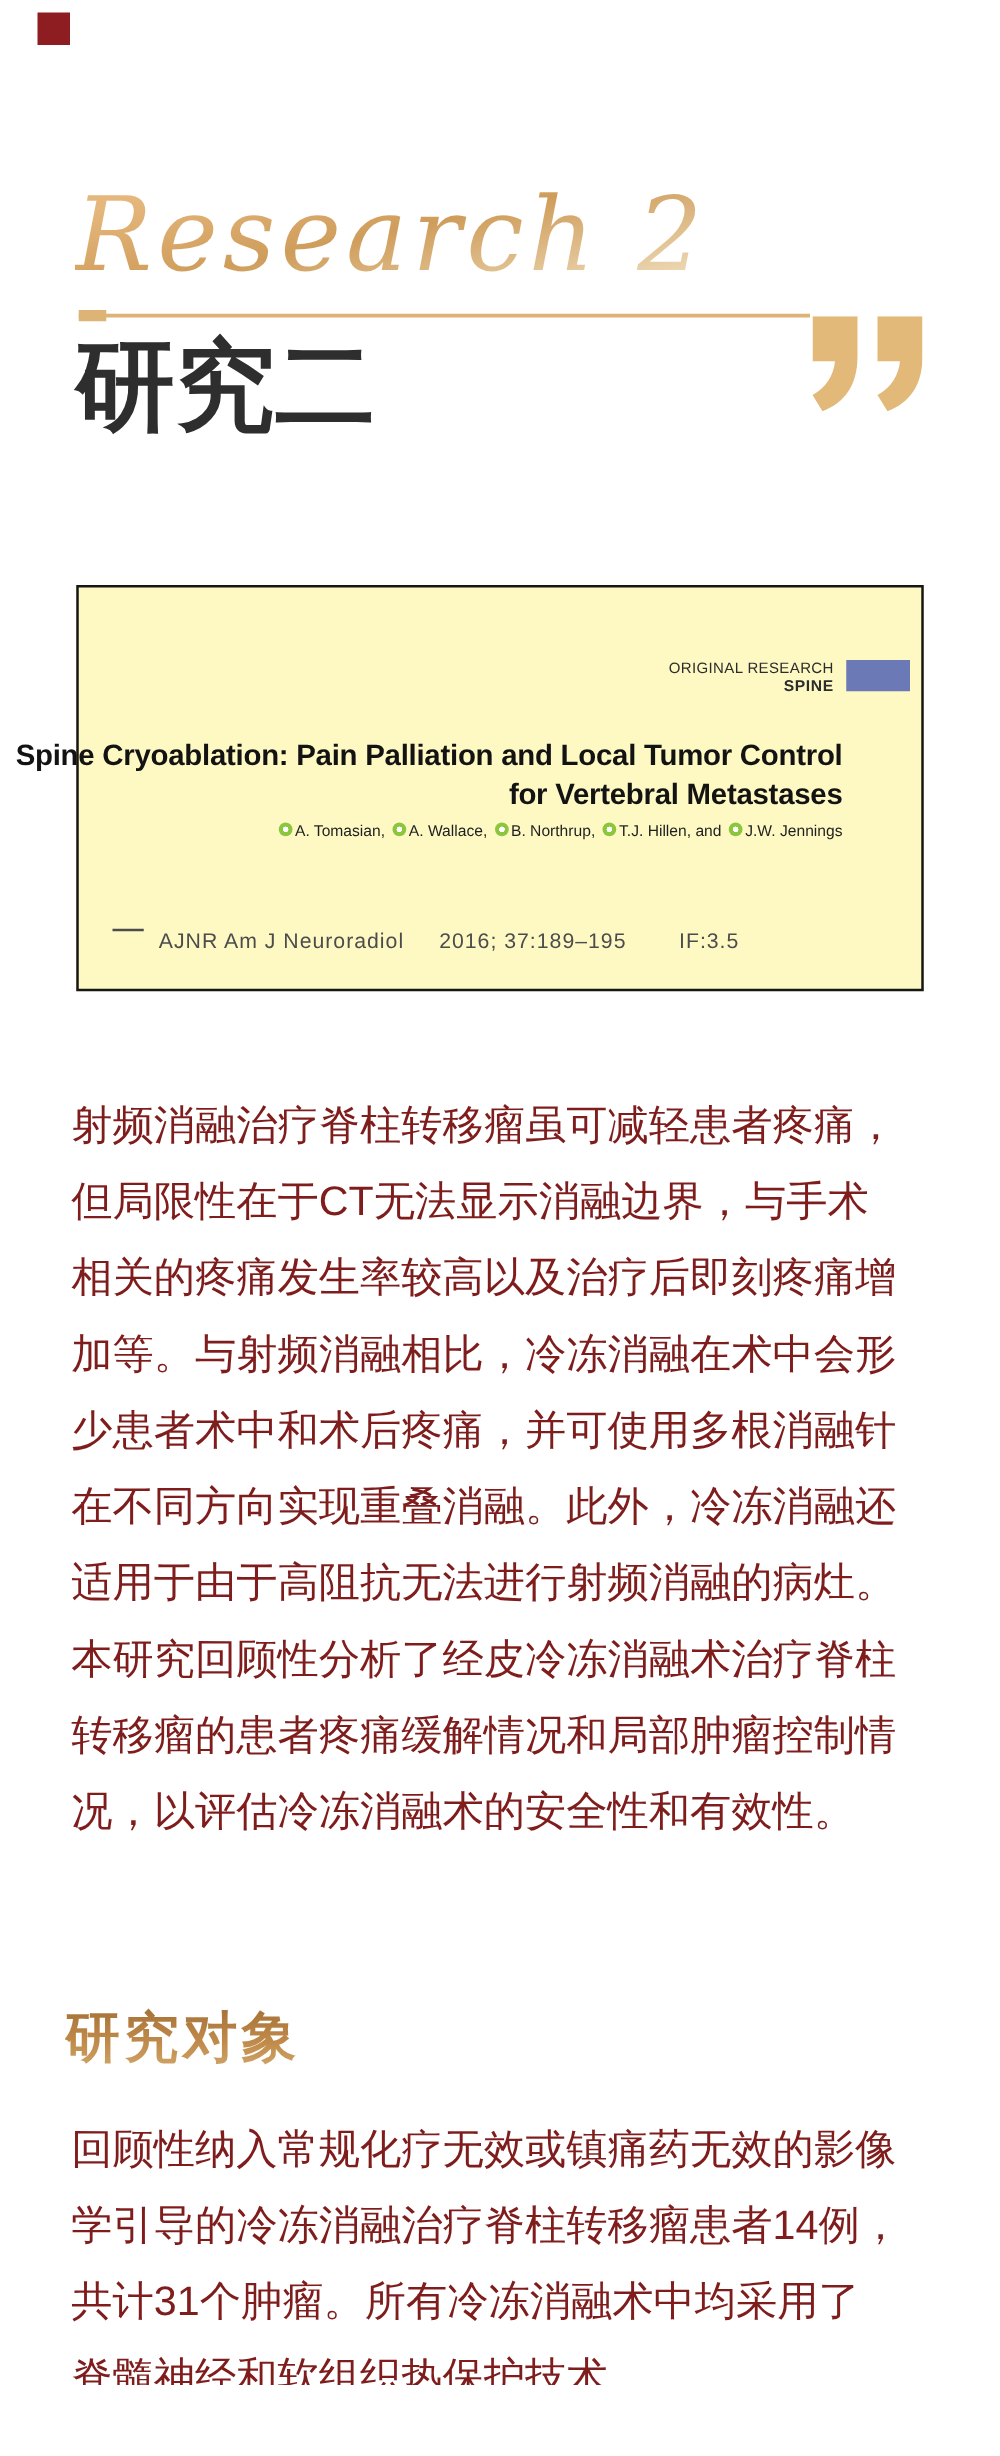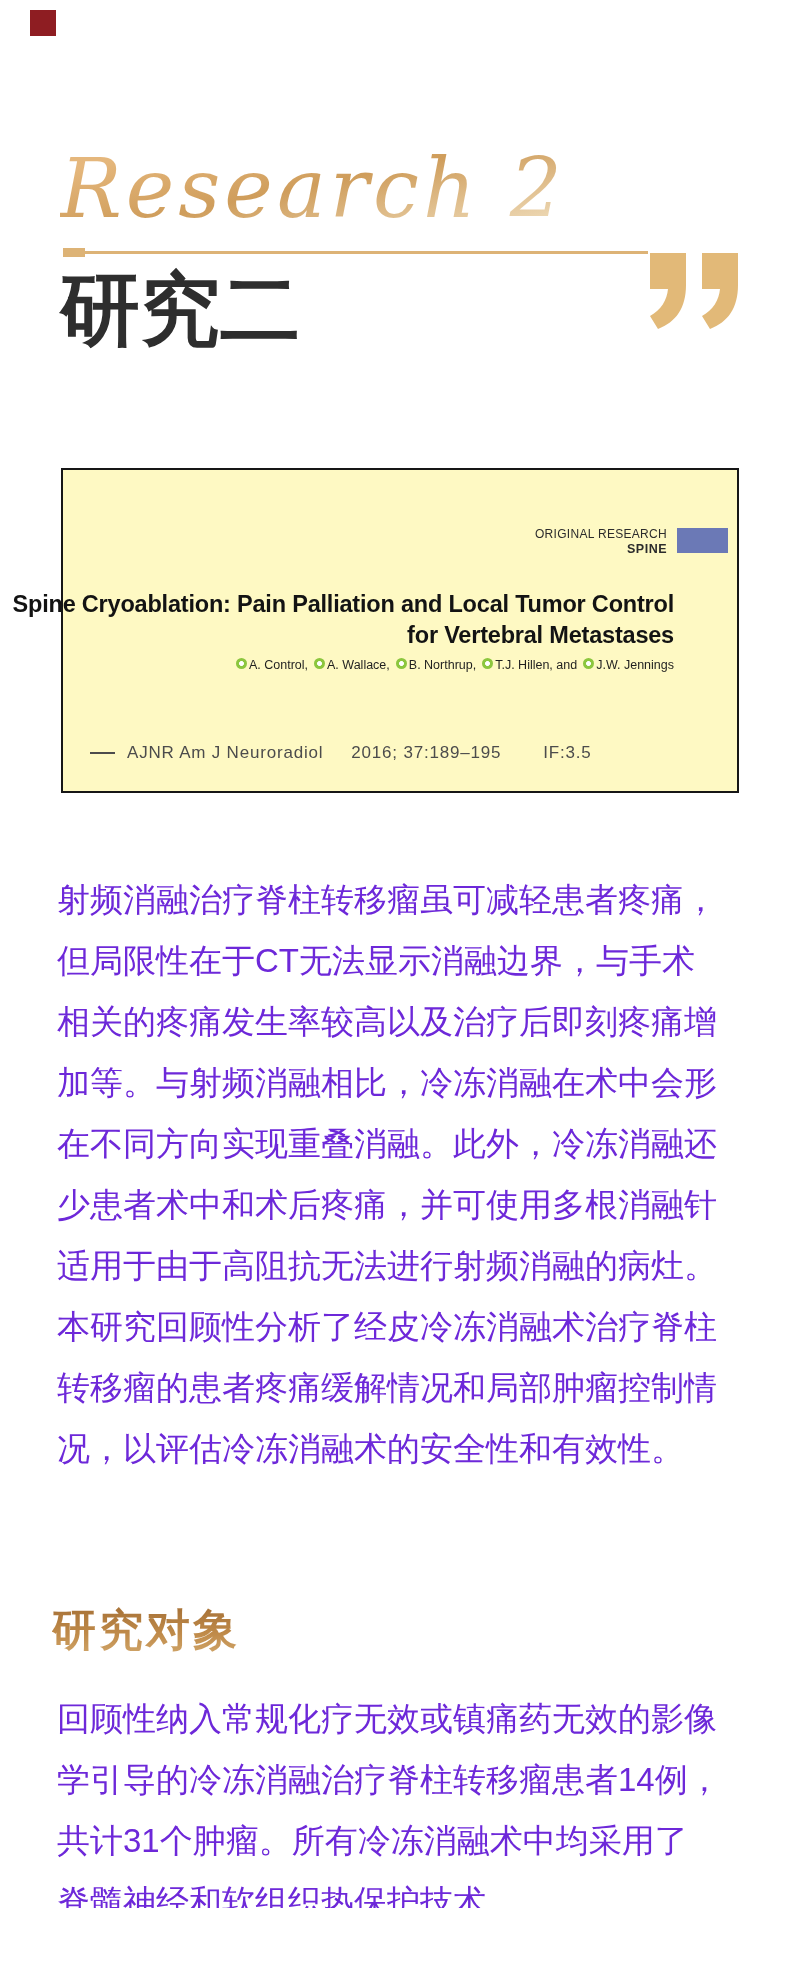--- a/index.html
+++ b/index.html
@@ -46,27 +46,27 @@
     position:absolute;top:119px;right:63px;text-align:right;
     font-size:23.5px;font-weight:700;line-height:31px;color:#131313;letter-spacing:-0.2px;white-space:nowrap;
   }
   .authors{position:absolute;top:188px;right:63px;display:flex;align-items:center;white-space:nowrap;font-size:12.5px;color:#1f1f1f;}
   .author{display:flex;align-items:center;margin-left:6px;}
   .author:first-child{margin-left:0;}
   .orcid{
     display:inline-block;width:11px;height:11px;border-radius:50%;margin-right:2px;margin-top:-3px;
     background:radial-gradient(circle at 50% 50%, #ffffff 0 2.2px, #8cc63e 2.4px);
   }
-  .citation{position:absolute;left:27px;top:273px;display:flex;align-items:center;font-size:17px;color:#4c4c4c;letter-spacing:0.8px;white-space:nowrap;}
+  .citation{position:absolute;left:27px;top:273px;display:flex;font-size:17px;color:#4c4c4c;letter-spacing:0.8px;white-space:nowrap;}
   .cite-dash{display:inline-block;width:25px;height:2px;background:#4c4c4c;margin-right:12px;}
   .cite-issue{margin-left:28px;}
   .cite-if{margin-left:42px;}
 
   
-  .body-p{position:absolute;left:57px;font-size:33px;line-height:61px;color:#6d28d9;}
+  .body-p{position:absolute;left:57px;font-size:33px;line-height:61px;color:#7f1d1d;}
   .body-line{white-space:nowrap;}
   .p1{top:869px;}
   .p2{top:1688px;}
 
   .gold-heading{
     position:absolute;left:52px;top:1605px;margin:0;
     font-family:"Liberation Serif","DejaVu Serif",serif;
     font-size:44px;line-height:1.2;font-weight:700;letter-spacing:3px;
     background-image:linear-gradient(180deg,#aa753a 10%,#c08b4a 55%,#d2a96e 100%);
   }
@@ -101,21 +101,21 @@
     </div>
 
     <div class="j-title">
       <div>Spine Cryoablation: Pain Palliation and Local Tumor Control</div>
       <div>for Vertebral Metastases</div>
     </div>
 
     <div class="authors">
       <span class="author">
         <span class="orcid"></span>
-        <span>A. Control,</span>
+        <span>A. Tomasian,</span>
       </span>
       <span class="author">
         <span class="orcid"></span>
         <span>A. Wallace,</span>
       </span>
       <span class="author">
         <span class="orcid"></span>
         <span>B. Northrup,</span>
       </span>
       <span class="author">
@@ -134,22 +134,22 @@
       <span class="cite-issue">2016; 37:189–195</span>
       <span class="cite-if">IF:3.5</span>
     </div>
   </div>
 
   <div class="body-p p1">
     <div class="body-line">射频消融治疗脊柱转移瘤虽可减轻患者疼痛，</div>
     <div class="body-line">但局限性在于CT无法显示消融边界，与手术</div>
     <div class="body-line">相关的疼痛发生率较高以及治疗后即刻疼痛增</div>
     <div class="body-line">加等。与射频消融相比，冷冻消融在术中会形</div>
+    <div class="body-line">少患者术中和术后疼痛，并可使用多根消融针</div>
     <div class="body-line">在不同方向实现重叠消融。此外，冷冻消融还</div>
-    <div class="body-line">少患者术中和术后疼痛，并可使用多根消融针</div>
     <div class="body-line">适用于由于高阻抗无法进行射频消融的病灶。</div>
     <div class="body-line">本研究回顾性分析了经皮冷冻消融术治疗脊柱</div>
     <div class="body-line">转移瘤的患者疼痛缓解情况和局部肿瘤控制情</div>
     <div class="body-line">况，以评估冷冻消融术的安全性和有效性。</div>
   </div>
 
   <h2 class="gold-heading gradient-text">研究对象</h2>
 
   <div class="body-p p2">
     <div class="body-line">回顾性纳入常规化疗无效或镇痛药无效的影像</div>

